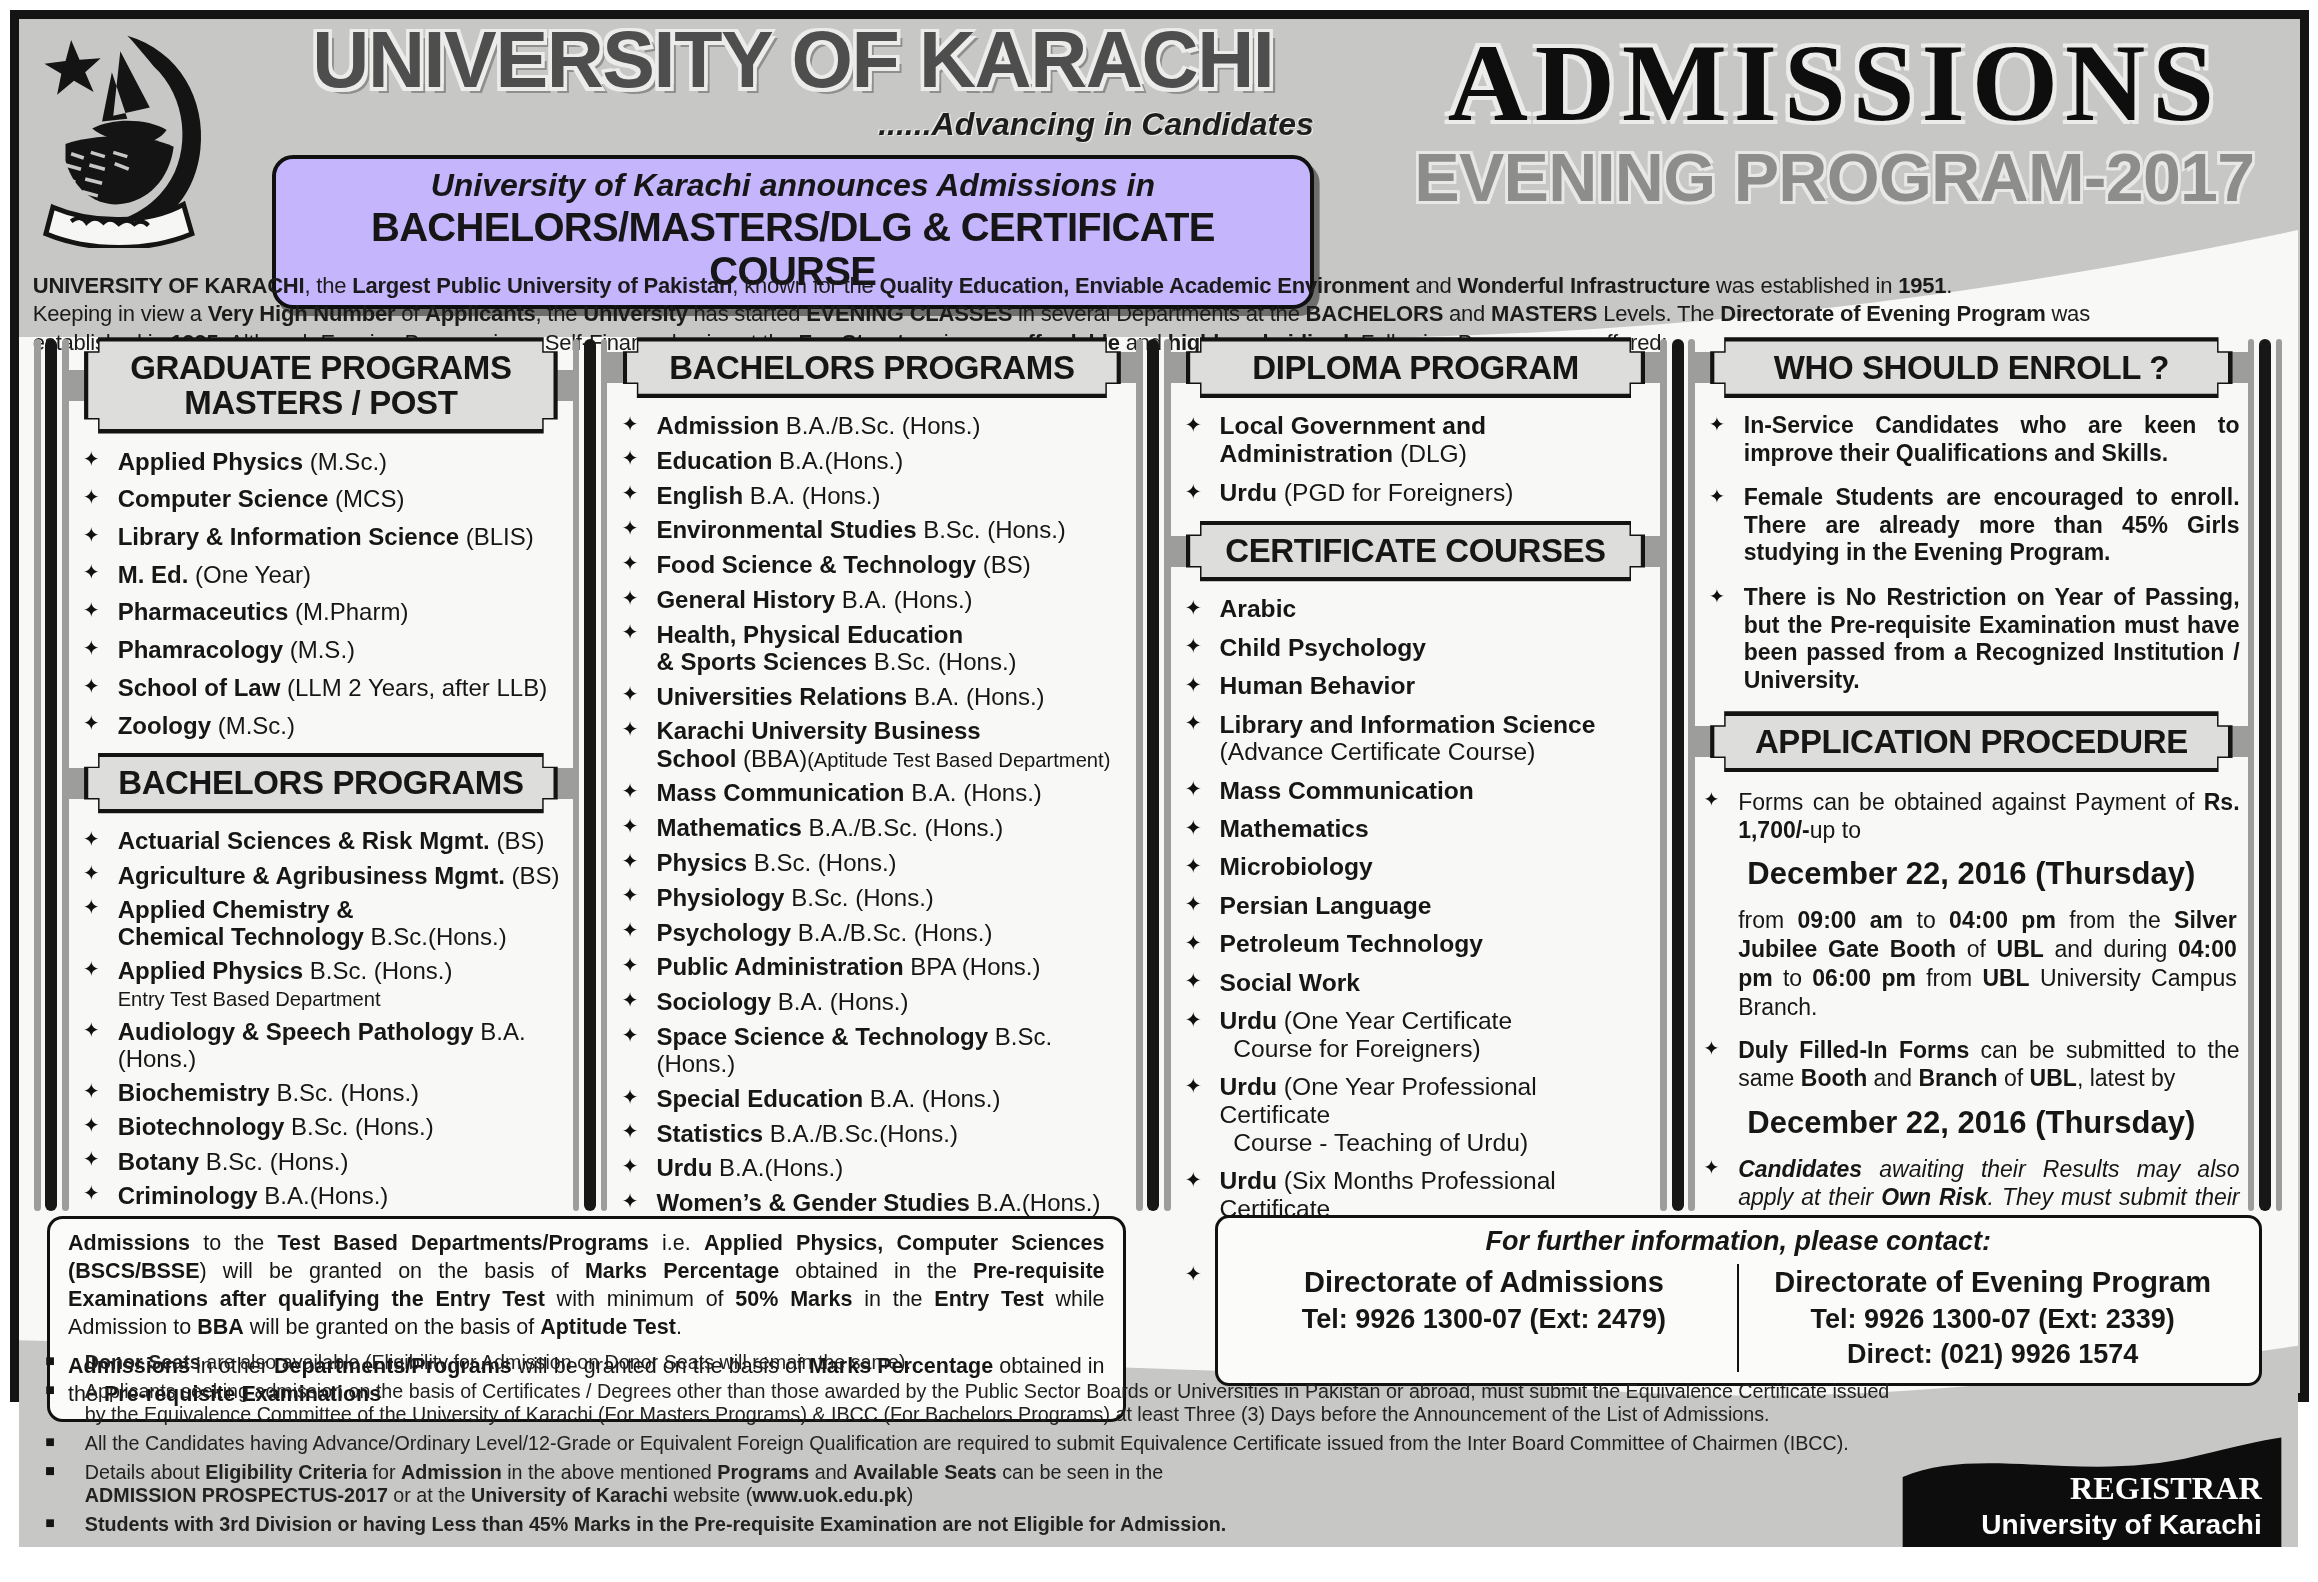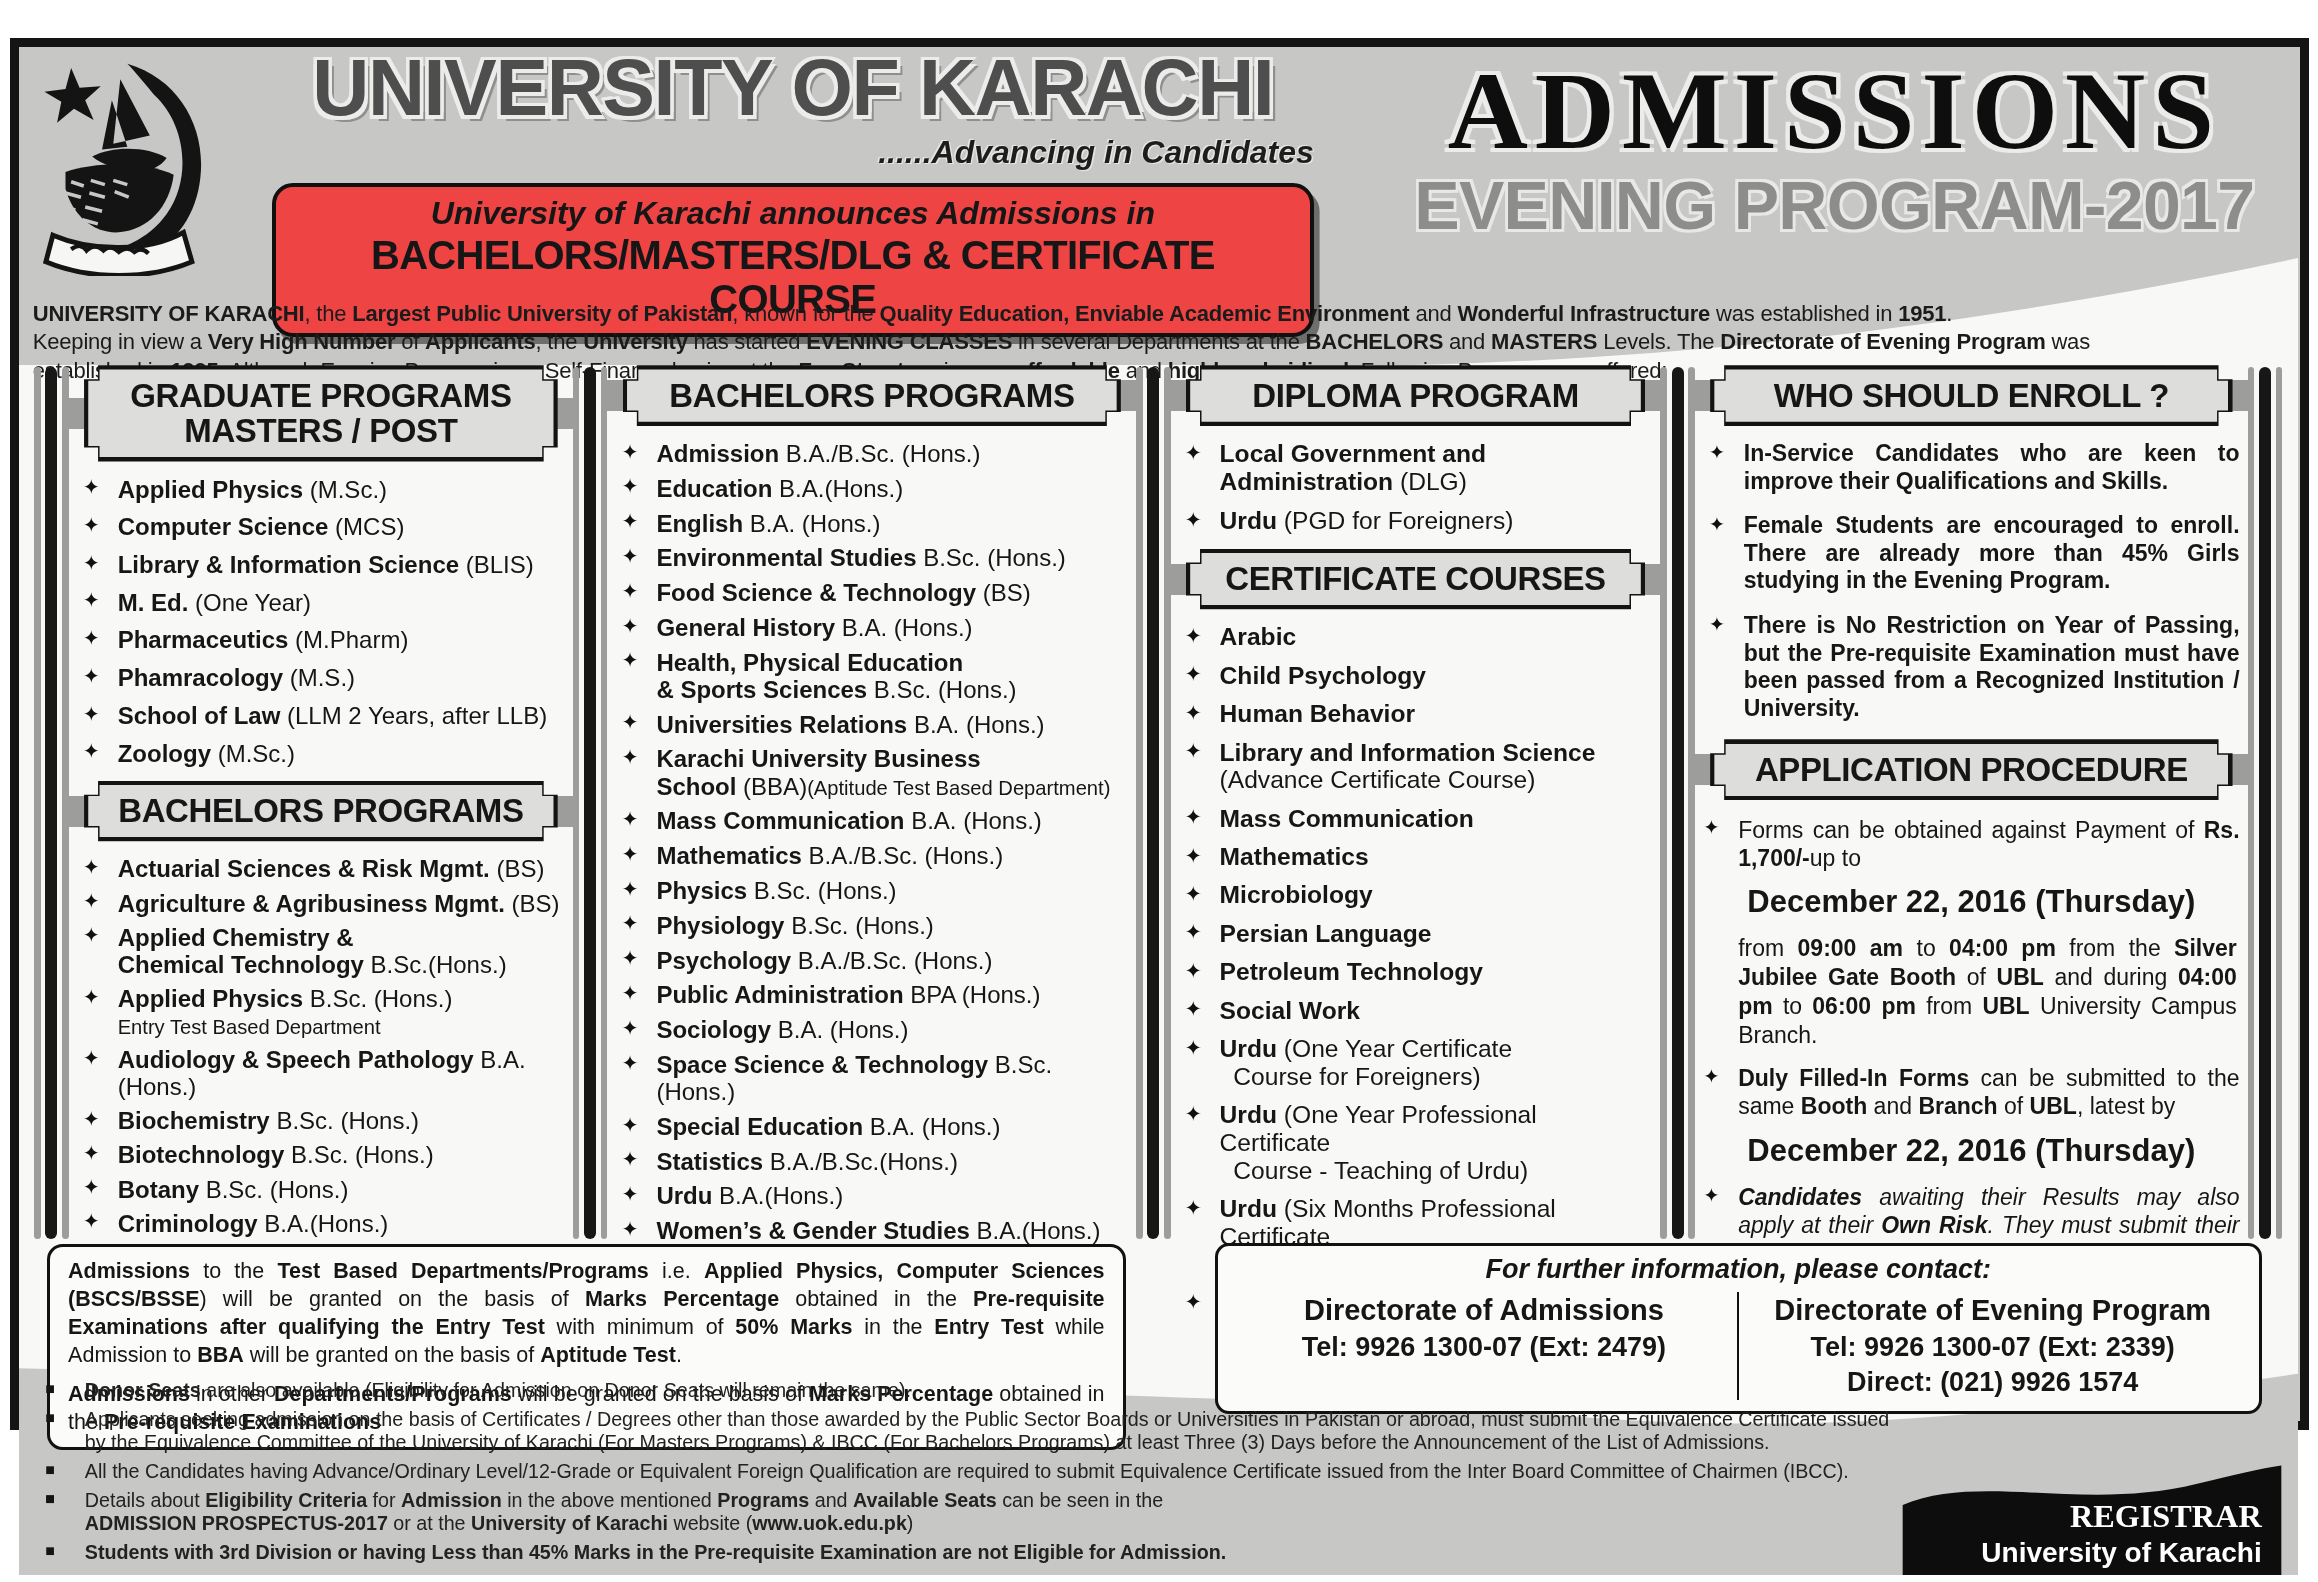--- a/index.html
+++ b/index.html
@@ -1,30 +1,30 @@
 <!DOCTYPE html>
 <html style="font-size:11.3px"><head>
 <meta charset="utf-8">
 <style>
   html,body{margin:0;padding:0;background:#fff;}
   body{width:2319px;height:1583px;position:relative;overflow:hidden;
        font-family:"Liberation Sans","DejaVu Sans",sans-serif;color:#161616;}
   .page{position:absolute;left:9.8px;top:9.8px;width:2299px;height:1392px;
-        border:9.8px solid #141414;background:#c7c7c5;box-sizing:border-box;margin-top:28px;}
+        border:9.8px solid #141414;background:#c7c7c5;box-sizing:border-box;}
   #bg{position:absolute;left:0;top:0;width:2279px;height:1528px;}
 
   
   .logo{position:absolute;left:9.8px;top:4.2px;width:177px;height:225px;}
   .title-block{position:absolute;left:204px;top:1.4px;width:1140px;text-align:center;}
   .uni-title{font-weight:bold;font-size:79px;line-height:1.02;letter-spacing:-1.4px;color:#4e4e4e;
     text-shadow:-3.5px -3.5px 0 #ececea,3.5px -3.5px 0 #ececea,-3.5px 3.5px 0 #ececea,3.5px 3.5px 0 #ececea,5.6px 6.3px 0 #8f8f8d;}
   .tagline{font-style:italic;font-weight:bold;font-size:32px;color:#1d1d1d;text-align:right;
     padding-right:49px;margin-top:5.6px;
     text-shadow:-1.4px -1.4px 0 #e6e6e4,1.4px 1.4px 0 #e6e6e4;}
-  .announce{margin:11.3px auto 0;width:1020px;background:#ef4444;border:4.2px solid #101010;
+  .announce{margin:11.3px auto 0;width:1020px;background:#c4b5fd;border:4.2px solid #101010;
     border-radius:21px;padding:8.4px 7px 11.3px;box-shadow:5.6px 7px 0 #6e6e6c;}
   .announce-l1{font-style:italic;font-weight:bold;font-size:32px;line-height:1.15;}
   .announce-l2{font-weight:bold;font-size:40px;letter-spacing:-0.7px;line-height:1.1;margin-top:1.4px;}
   .right-block{position:absolute;left:1368px;top:7px;width:895px;text-align:center;}
   .admissions{font-family:"Liberation Serif","DejaVu Serif",serif;font-weight:bold;font-size:111px;
     line-height:1.02;letter-spacing:7px;color:#0e0e0e;
     text-shadow:-4.2px -4.2px 0 #ececea,4.2px -4.2px 0 #ececea,-4.2px 4.2px 0 #ececea,4.2px 4.2px 0 #ececea;}
   .evening{font-weight:bold;font-size:68px;letter-spacing:-0.7px;color:#8d8d8b;margin-top:4.2px;line-height:1;
     text-shadow:-2.8px -2.8px 0 #e8e8e6,2.8px -2.8px 0 #e8e8e6,-2.8px 2.8px 0 #e8e8e6,2.8px 2.8px 0 #e8e8e6;}
   .intro{position:absolute;top:253px;left:14px;width:2251px;text-align:left;

